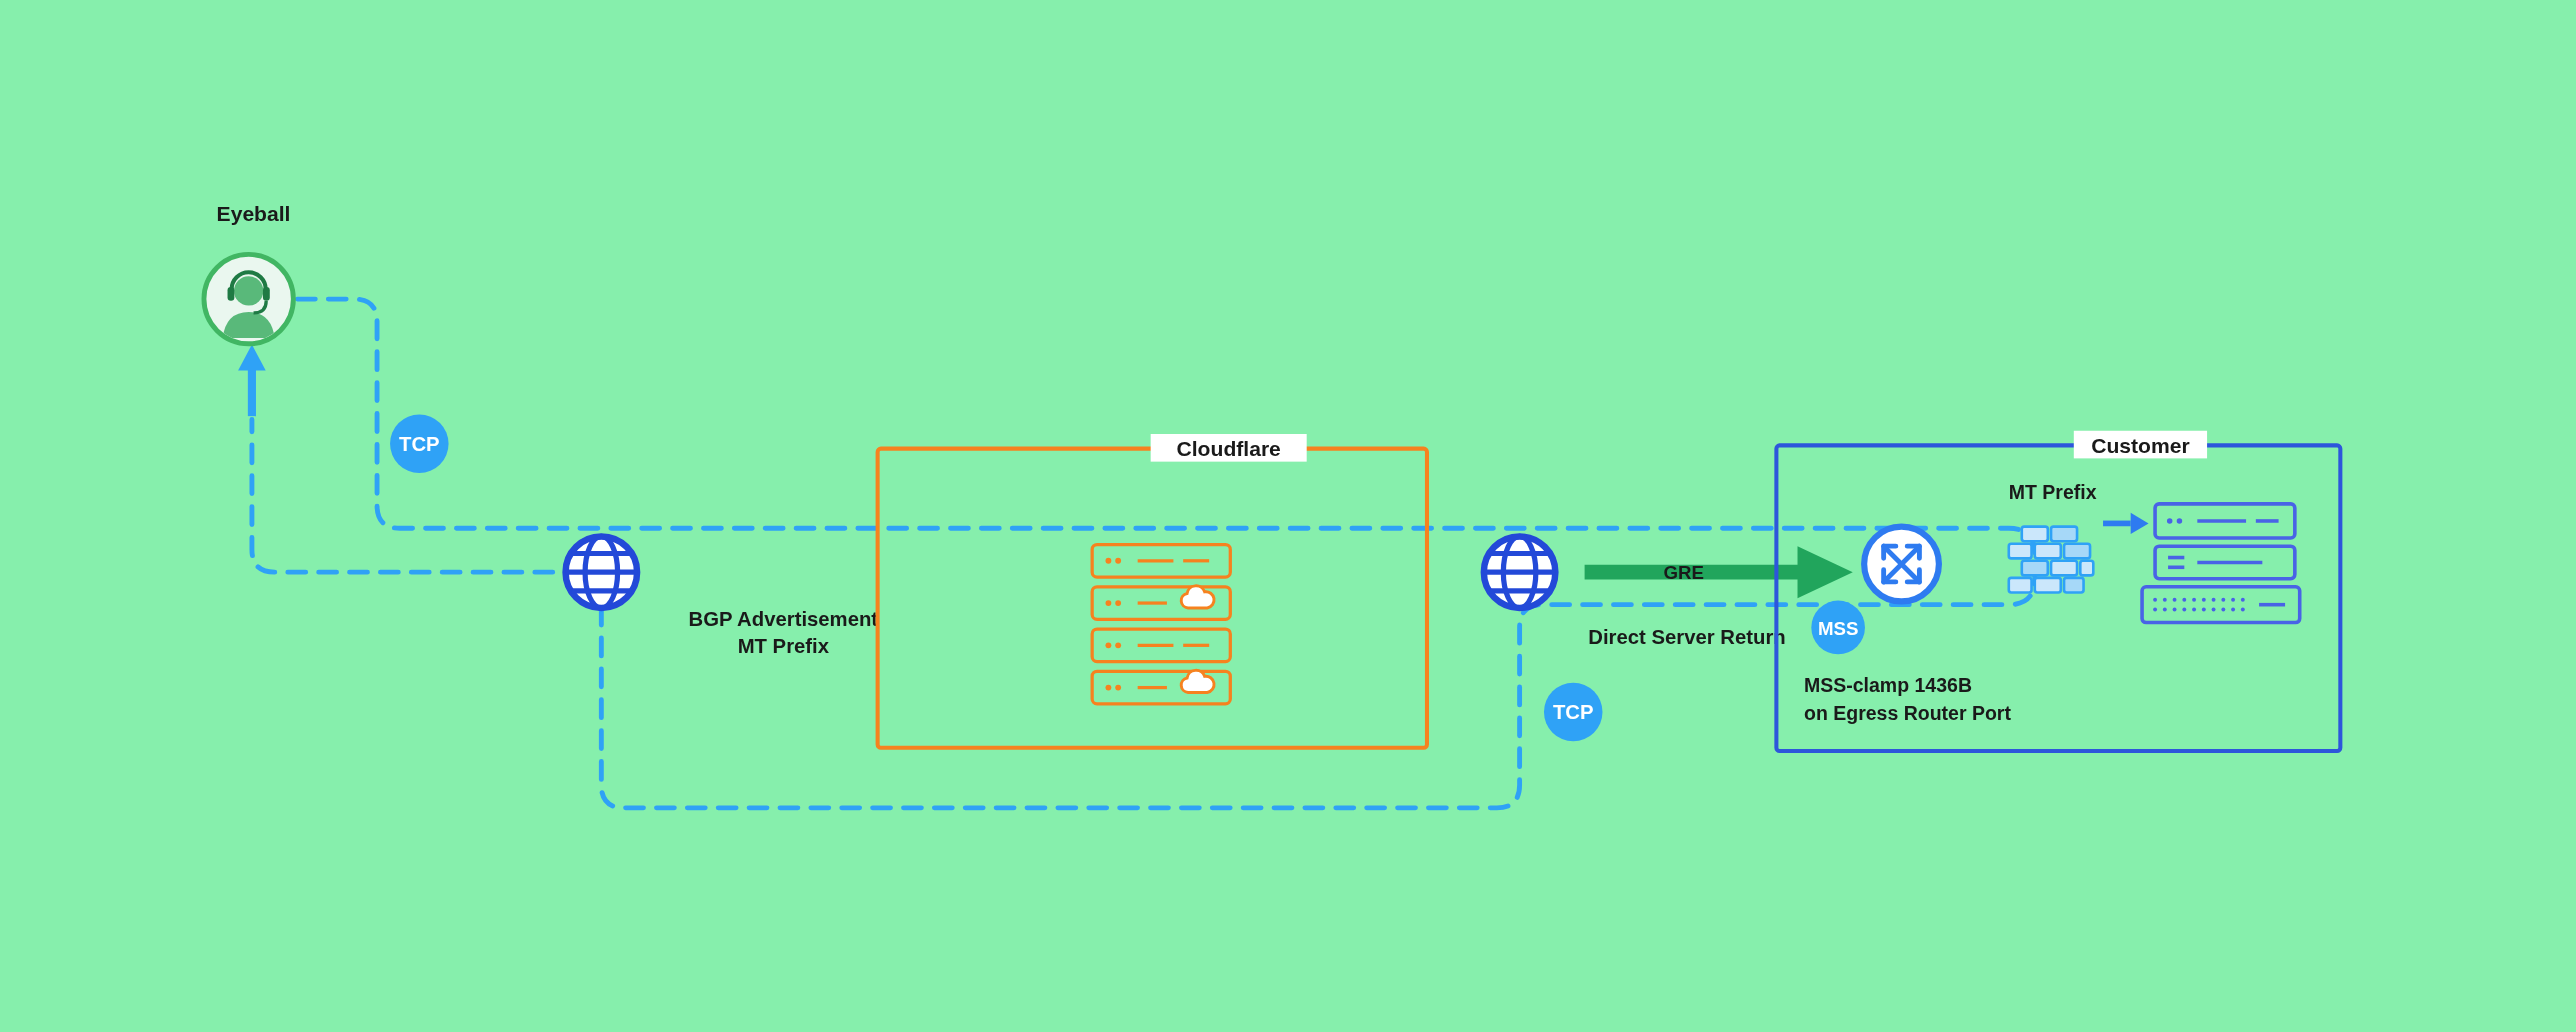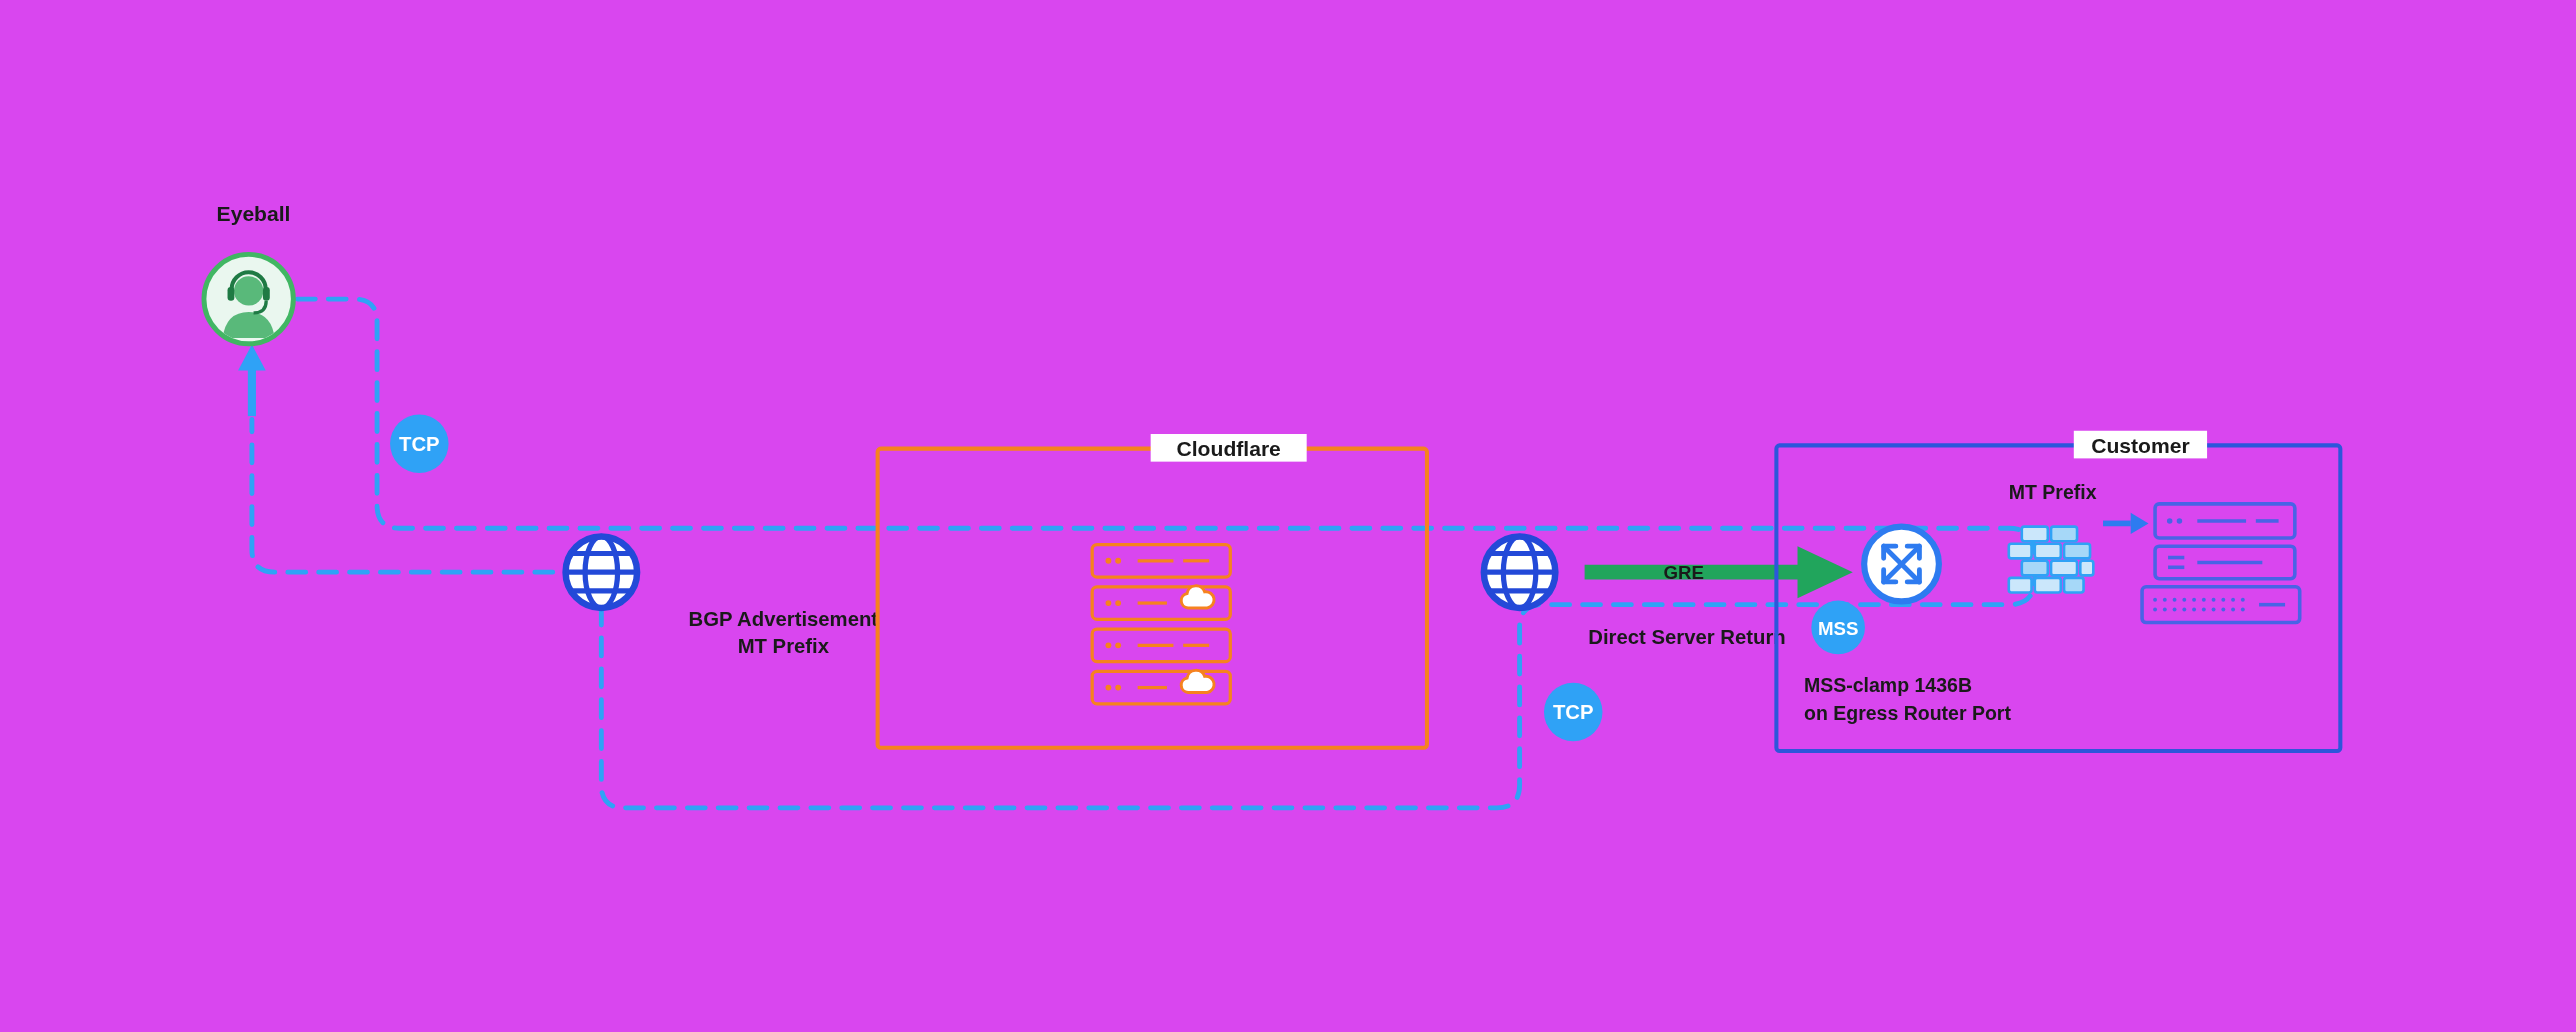--- a/index.html
+++ b/index.html
@@ -4,21 +4,21 @@
 <style>
   html, body {
     margin: 0;
     padding: 0;
     background: #ffffff;
   }
   .canvas {
     position: relative;
     width: 2576px;
     height: 1033px;
-    background: #d946ef;
+    background: #86efac;
     overflow: hidden;
     font-family: "Liberation Sans", sans-serif;
   }
   svg { display: block; }
 
   .flow-dashed {
     fill: none;
     stroke: #2fa2f6;
     stroke-width: 3;
     stroke-dasharray: 11 8;

